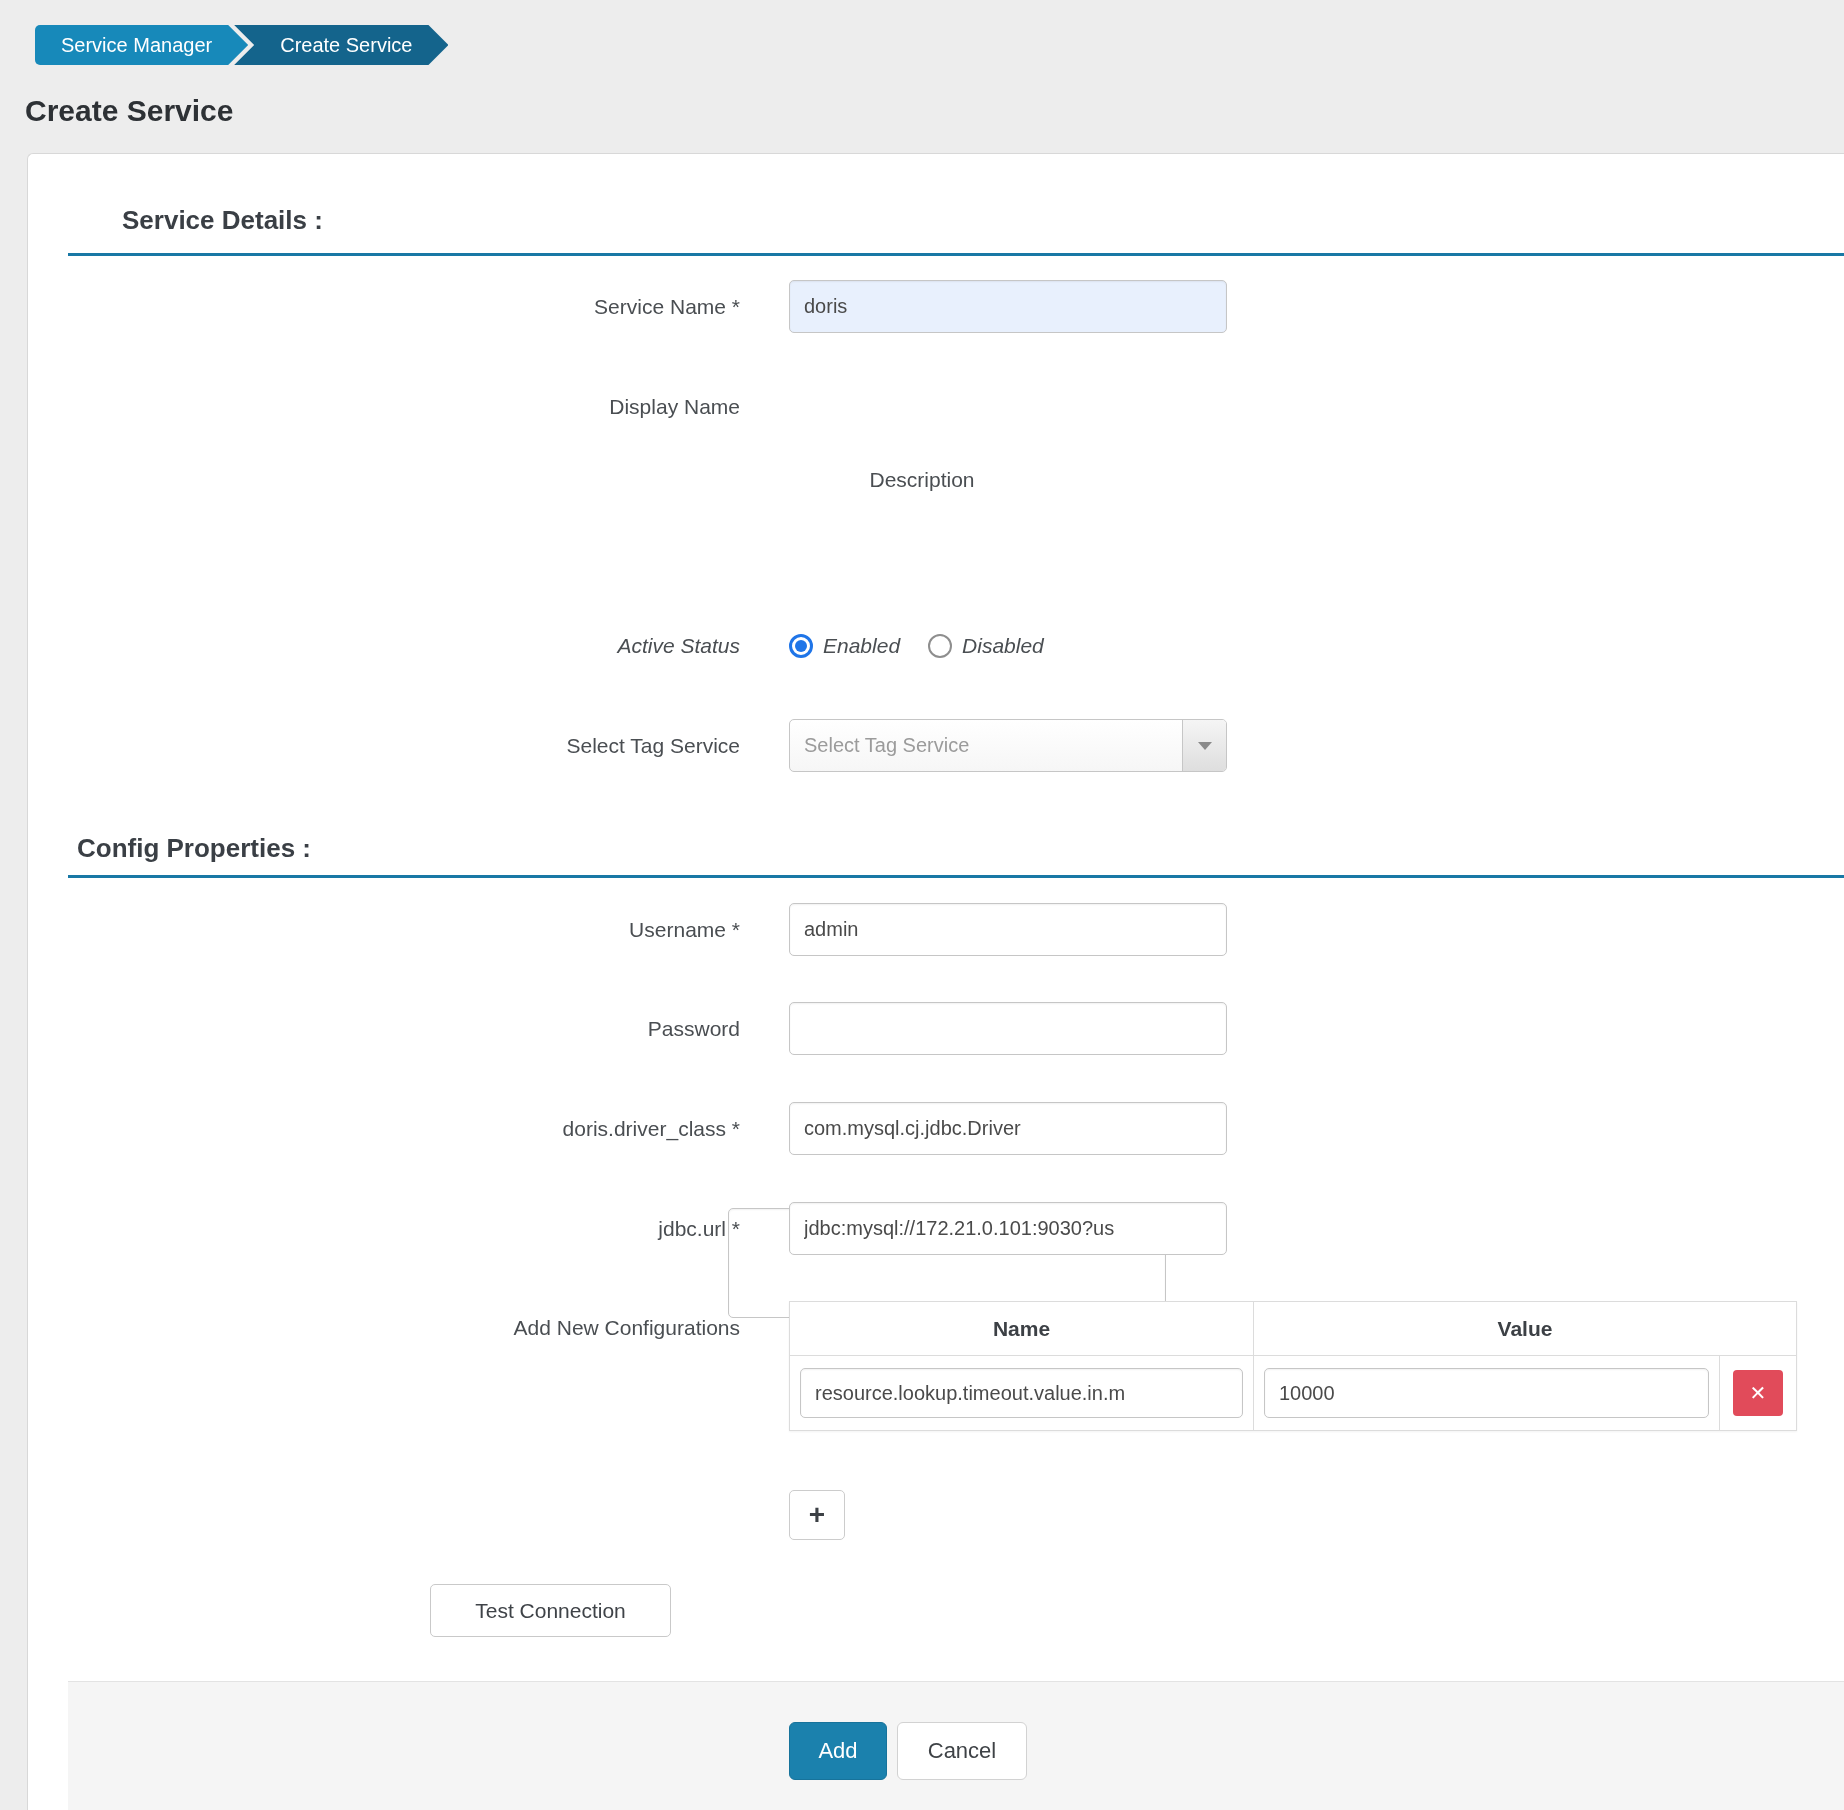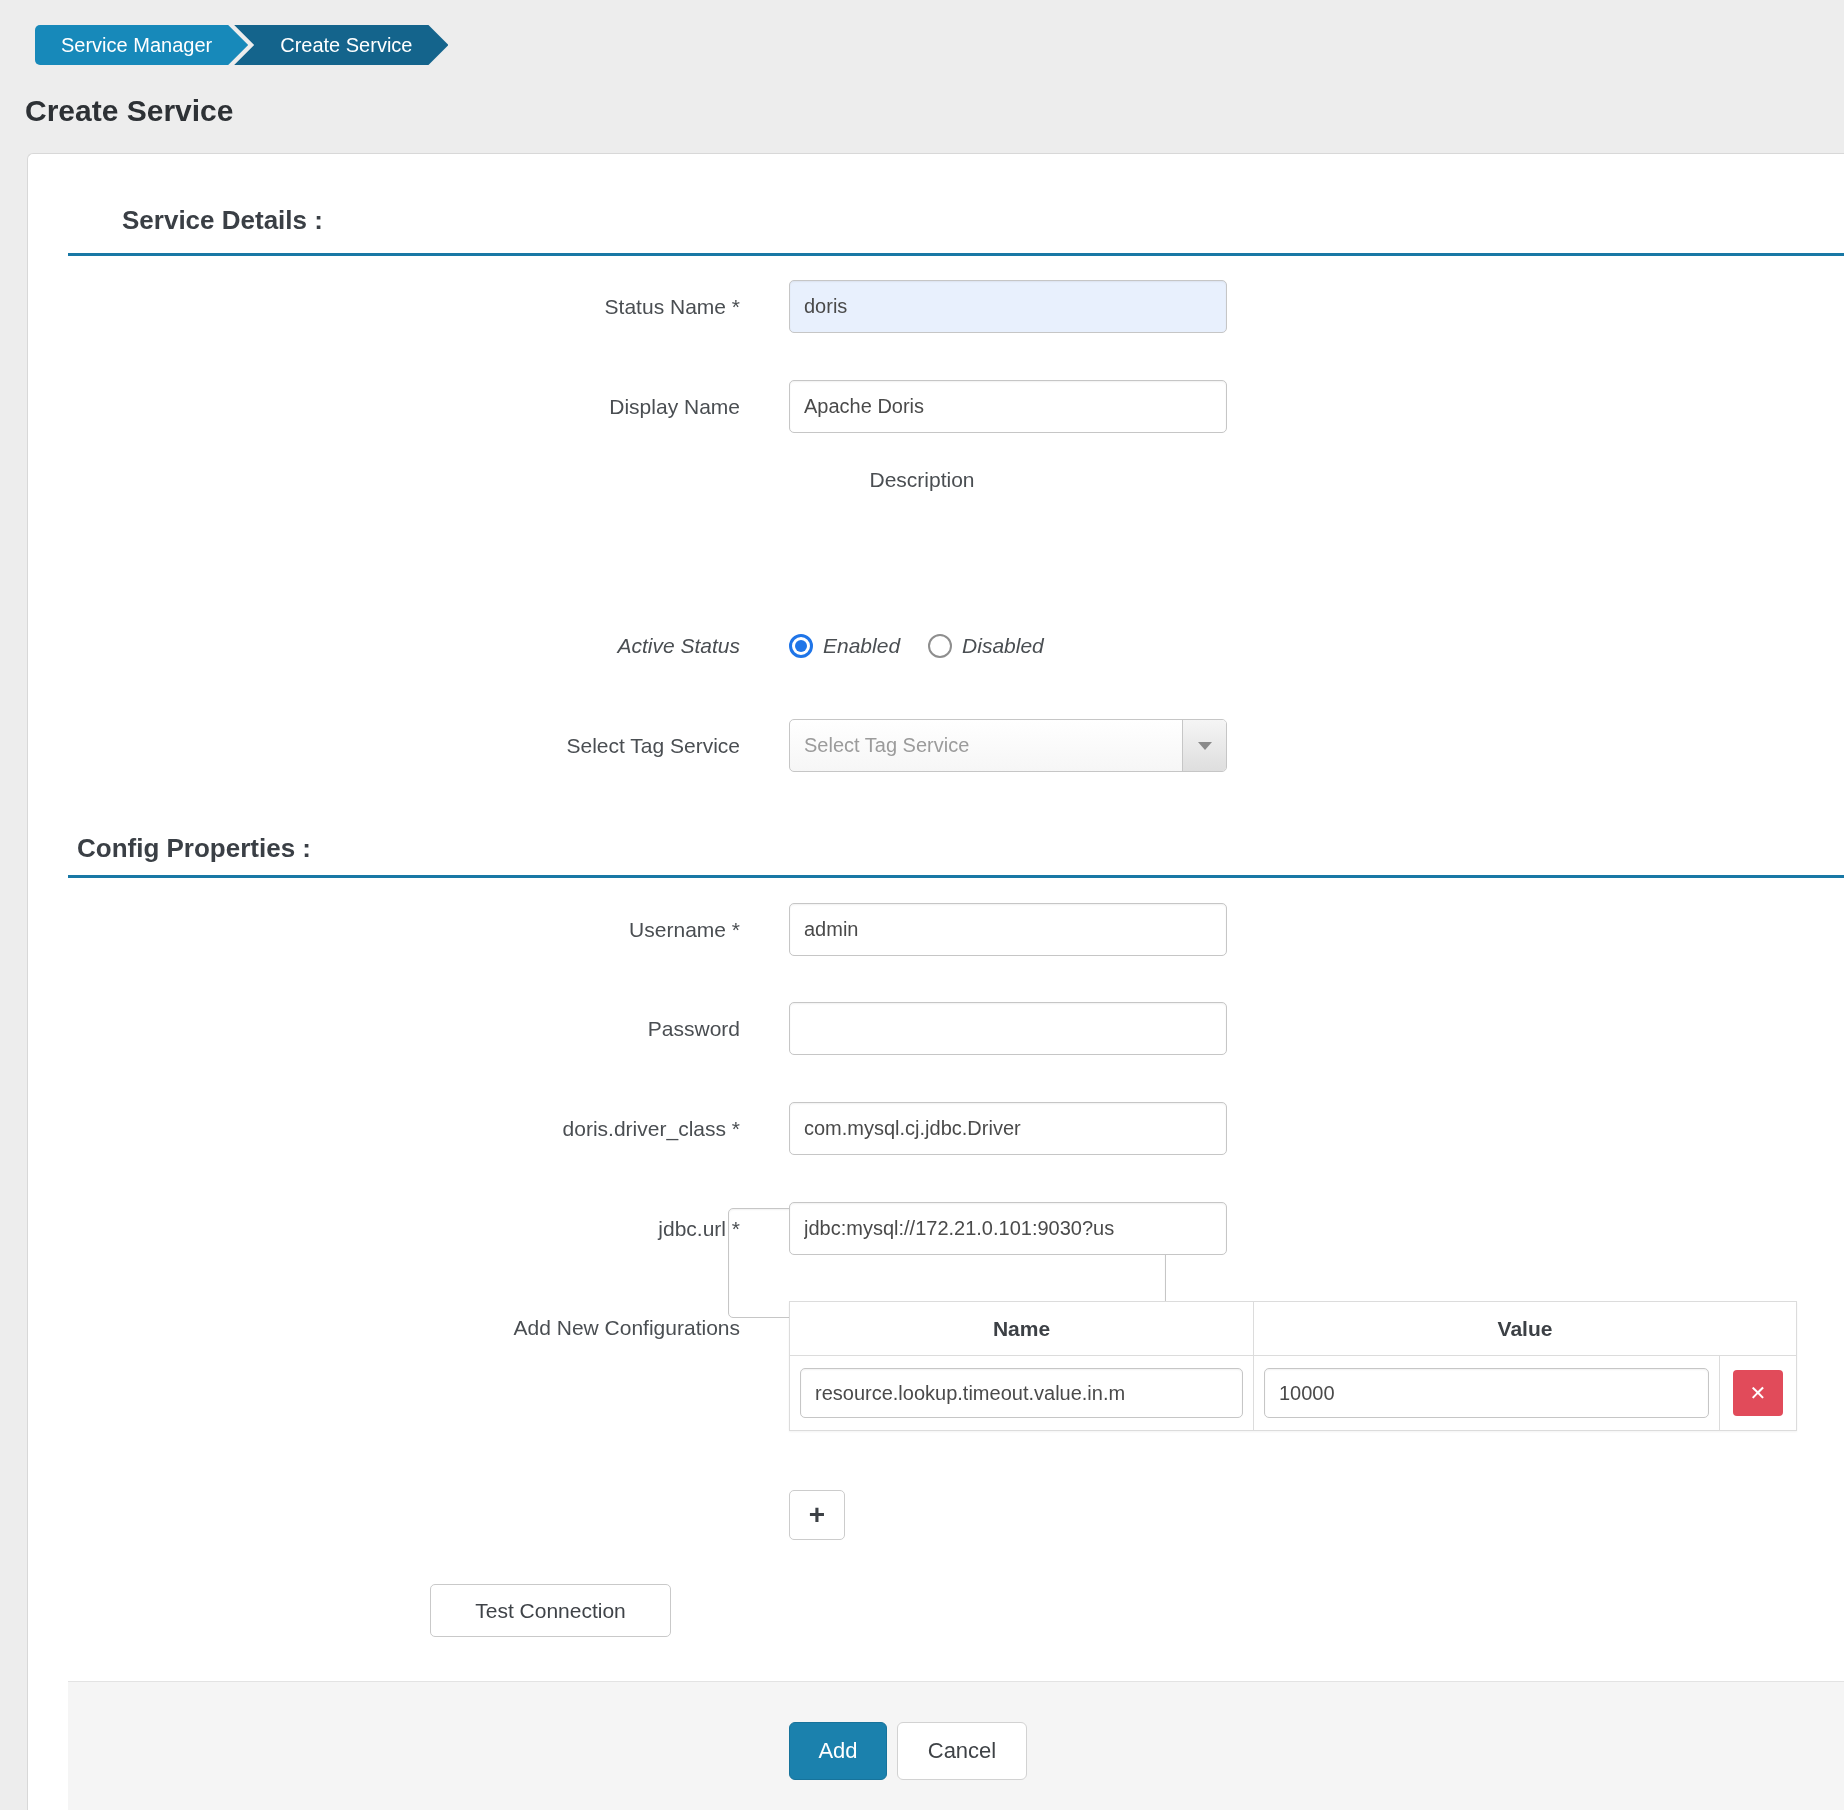--- a/index.html
+++ b/index.html
@@ -103,31 +103,28 @@
   </div>
 
   <div class="page-title">Create Service</div>
 
   <div class="panel"></div>
 
   <div class="section-heading" style="top:205px;margin-left:45px;">Service Details :</div>
   <div class="section-rule" style="top:253px;"></div>
 
   <div class="form-row" style="top:280px;">
-    <div class="lbl">Status Name *</div>
+    <div class="lbl">Service Name *</div>
     <div class="ctl">
       <input class="txt autofill" type="text" value="doris" style="">
     </div>
   </div>
 
   <div class="form-row" style="top:380px;">
     <div class="lbl">Display Name</div>
-    <div class="ctl">
-      <input class="txt" type="text" value="Apache Doris" style="">
-    </div>
   </div>
 
   <div class="form-row" style="top:468px; min-height:110px;flex-direction:column;">
     <div class="lbl">Description</div>
     <div class="ctl">
       <div class="ta-wrap">
         <textarea class="txt" style=""></textarea>
         <div class="resize-grip"></div>
       </div>
     </div>

